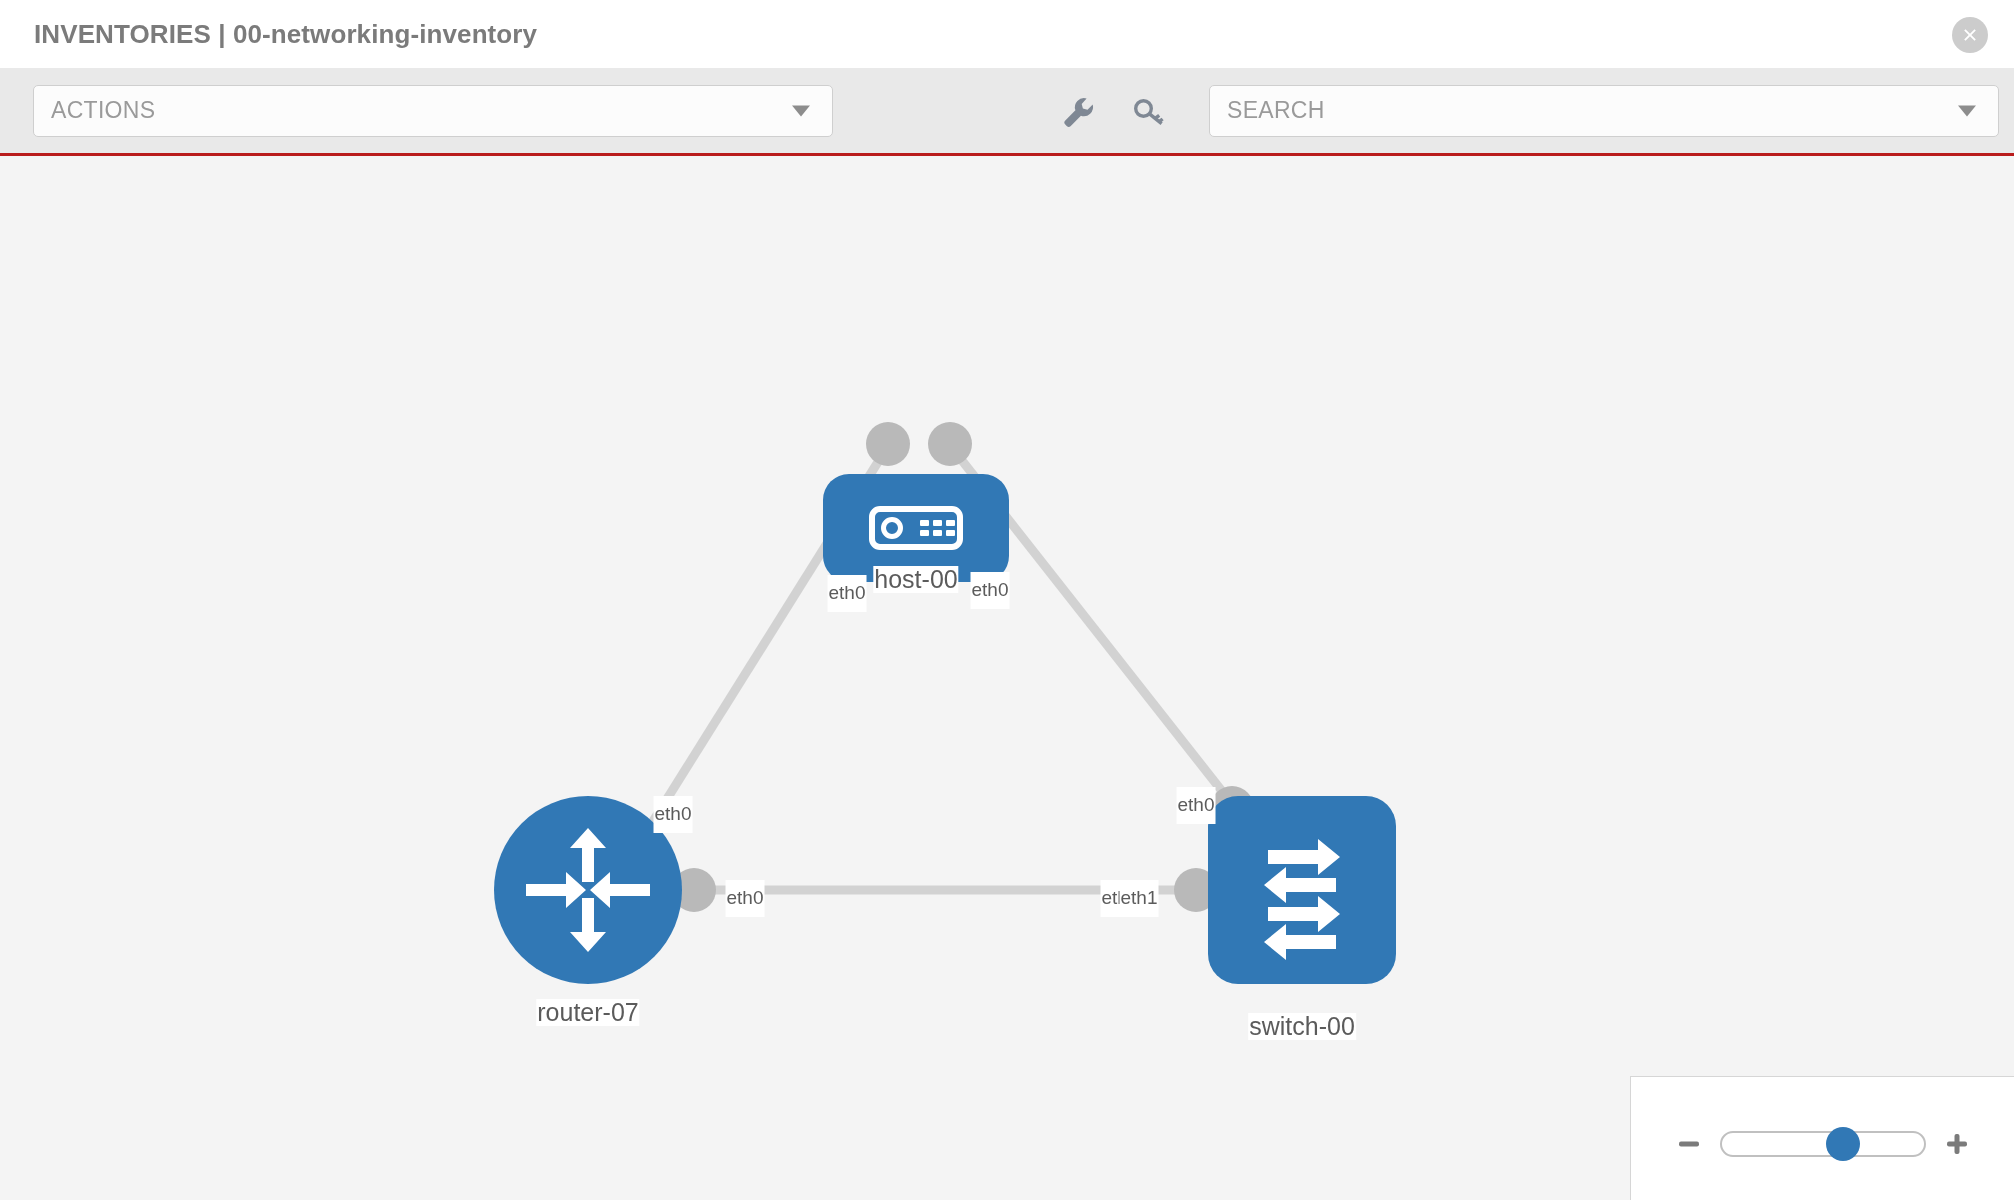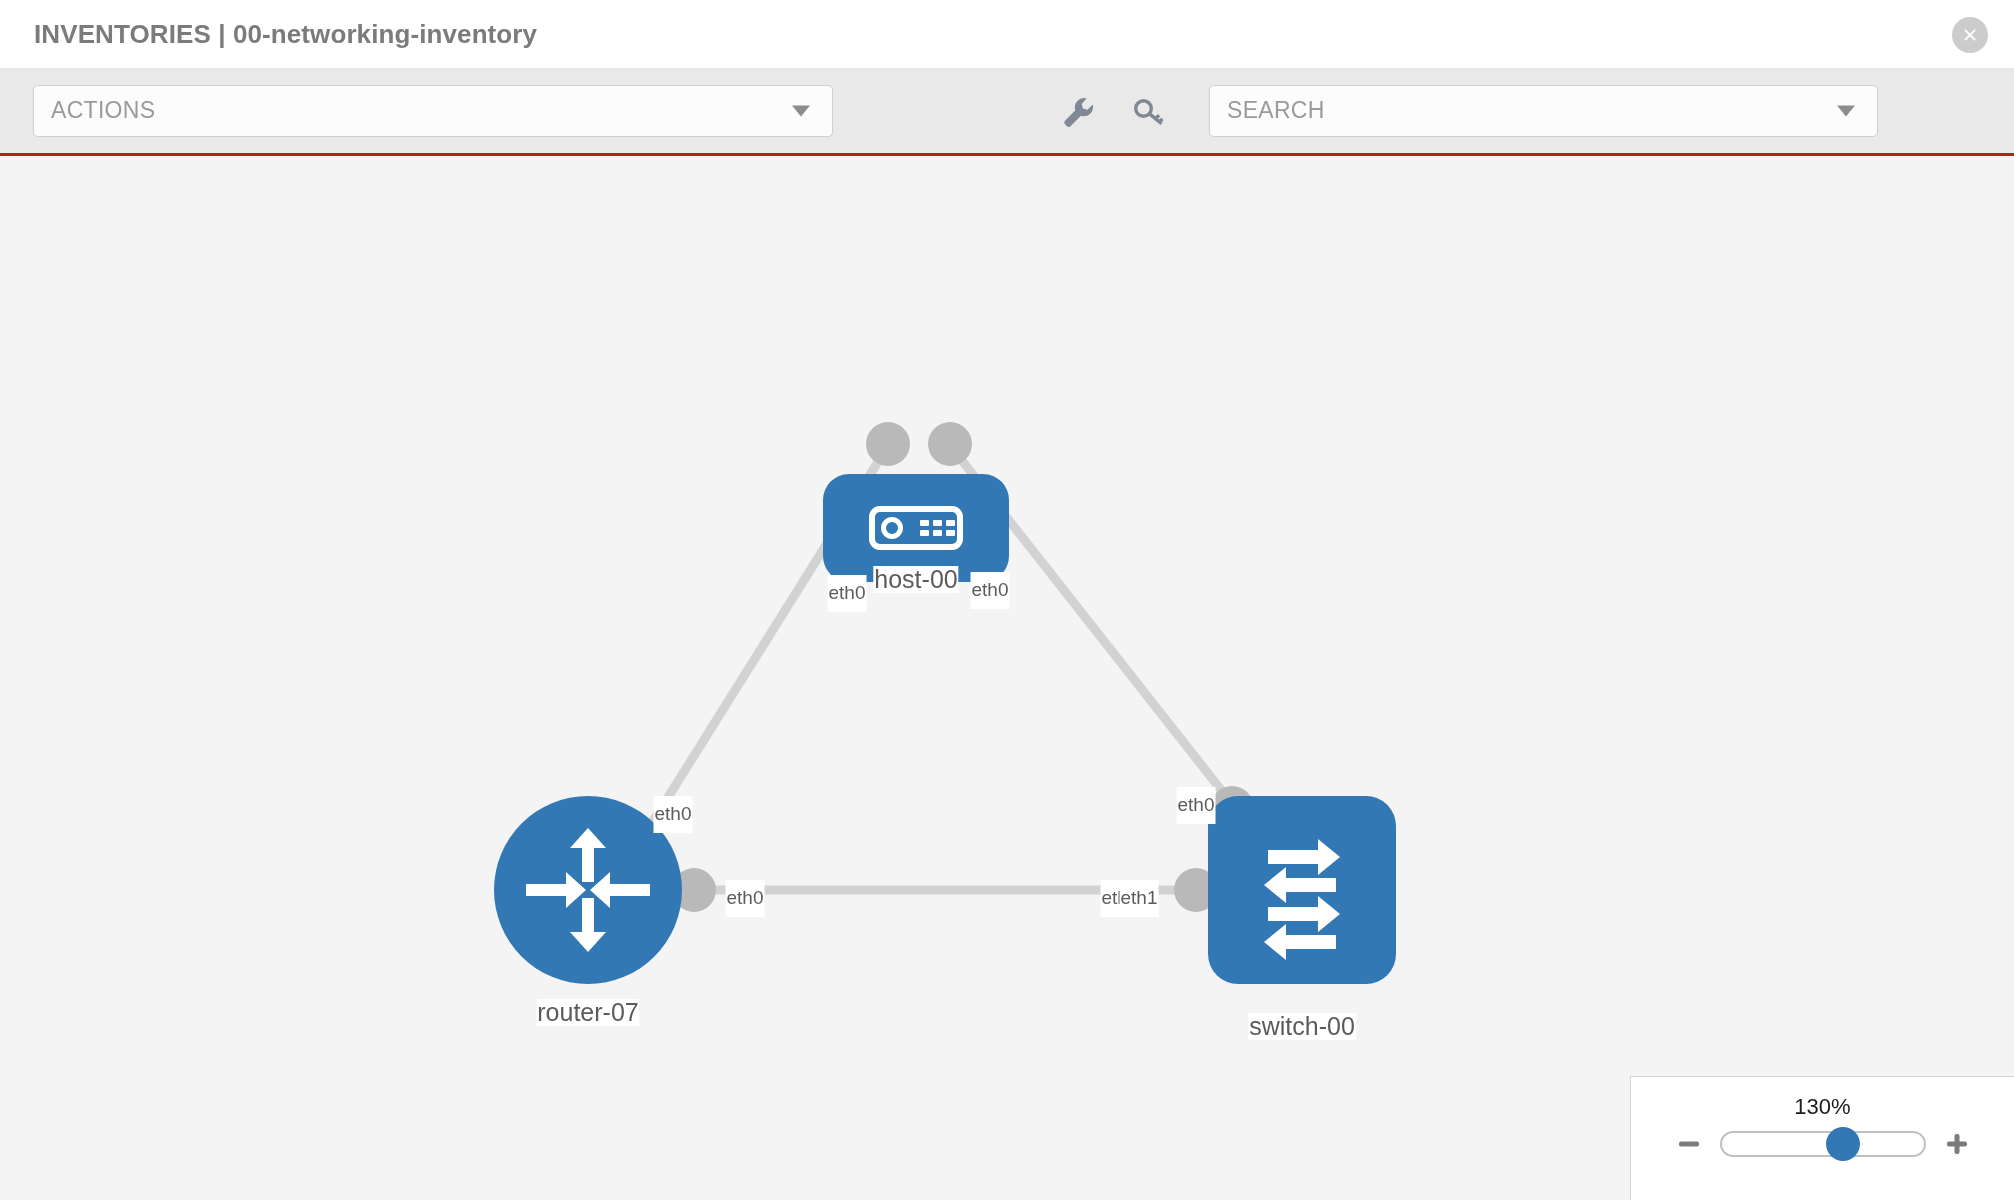--- a/index.html
+++ b/index.html
@@ -67,21 +67,21 @@
     width: 0; height: 0;
     border-left: 9px solid transparent;
     border-right: 9px solid transparent;
     border-top: 11px solid #8d8d8d;
   }
   .tool-icons {
     margin-left: 224px;
     display: flex; align-items: center; gap: 34px;
   }
   .tool-icon { width: 38px; height: 38px; cursor: pointer; display: block; }
-  .search-select { margin-left: 42px; width: 669px; }
+  .search-select { margin-left: 42px; width: 790px; }
 
   
   .canvas {
     position: absolute; top: 156px; left: 0;
     width: 2014px; height: 1044px;
     background: #f4f4f4;
     overflow: hidden;
   }
   .topo-svg { position: absolute; top: 0; left: 0; }
 
@@ -272,21 +272,20 @@
 
     <div class="edge-label" style="left:847px; top:419px;">eth0</div>
     <div class="edge-label" style="left:990px; top:416px;">eth0</div>
     <div class="edge-label" style="left:673px; top:640px;">eth0</div>
     <div class="edge-label" style="left:1196px; top:631px;">eth0</div>
     <div class="edge-label" style="left:745px; top:724px;">eth0</div>
     <div class="edge-label" style="left:1120px; top:724px;">eth0</div>
     <div class="edge-label" style="left:1139px; top:724px;">eth1</div>
 
     <div class="zoom-panel">
-      <div class="zoom-value">130%</div>
       <div class="zoom-row">
         <div class="zoom-btn">
           <svg width="26" height="26" viewBox="0 0 26 26" aria-hidden="true">
             <rect x="3" y="10.5" width="20" height="5" rx="2" fill="#7b7b7b"></rect>
           </svg>
         </div>
         <div class="zoom-track">
           <div class="zoom-thumb" id="zoom-thumb" style="left: 60%;"></div>
         </div>
         <div class="zoom-btn">

